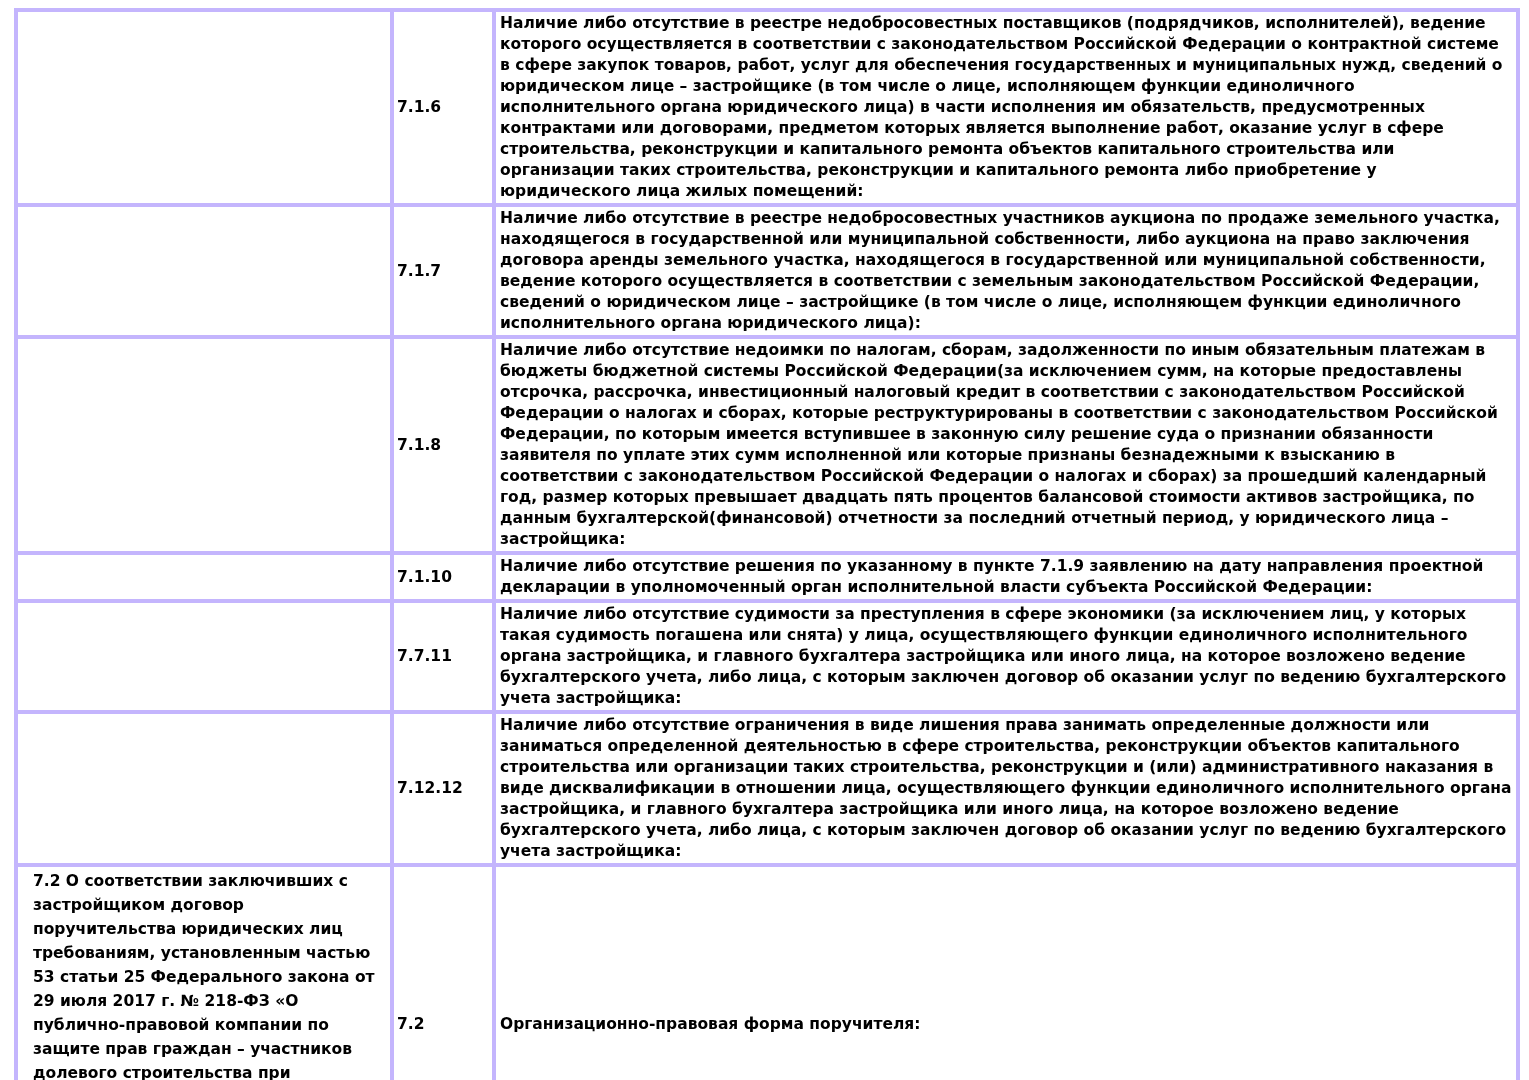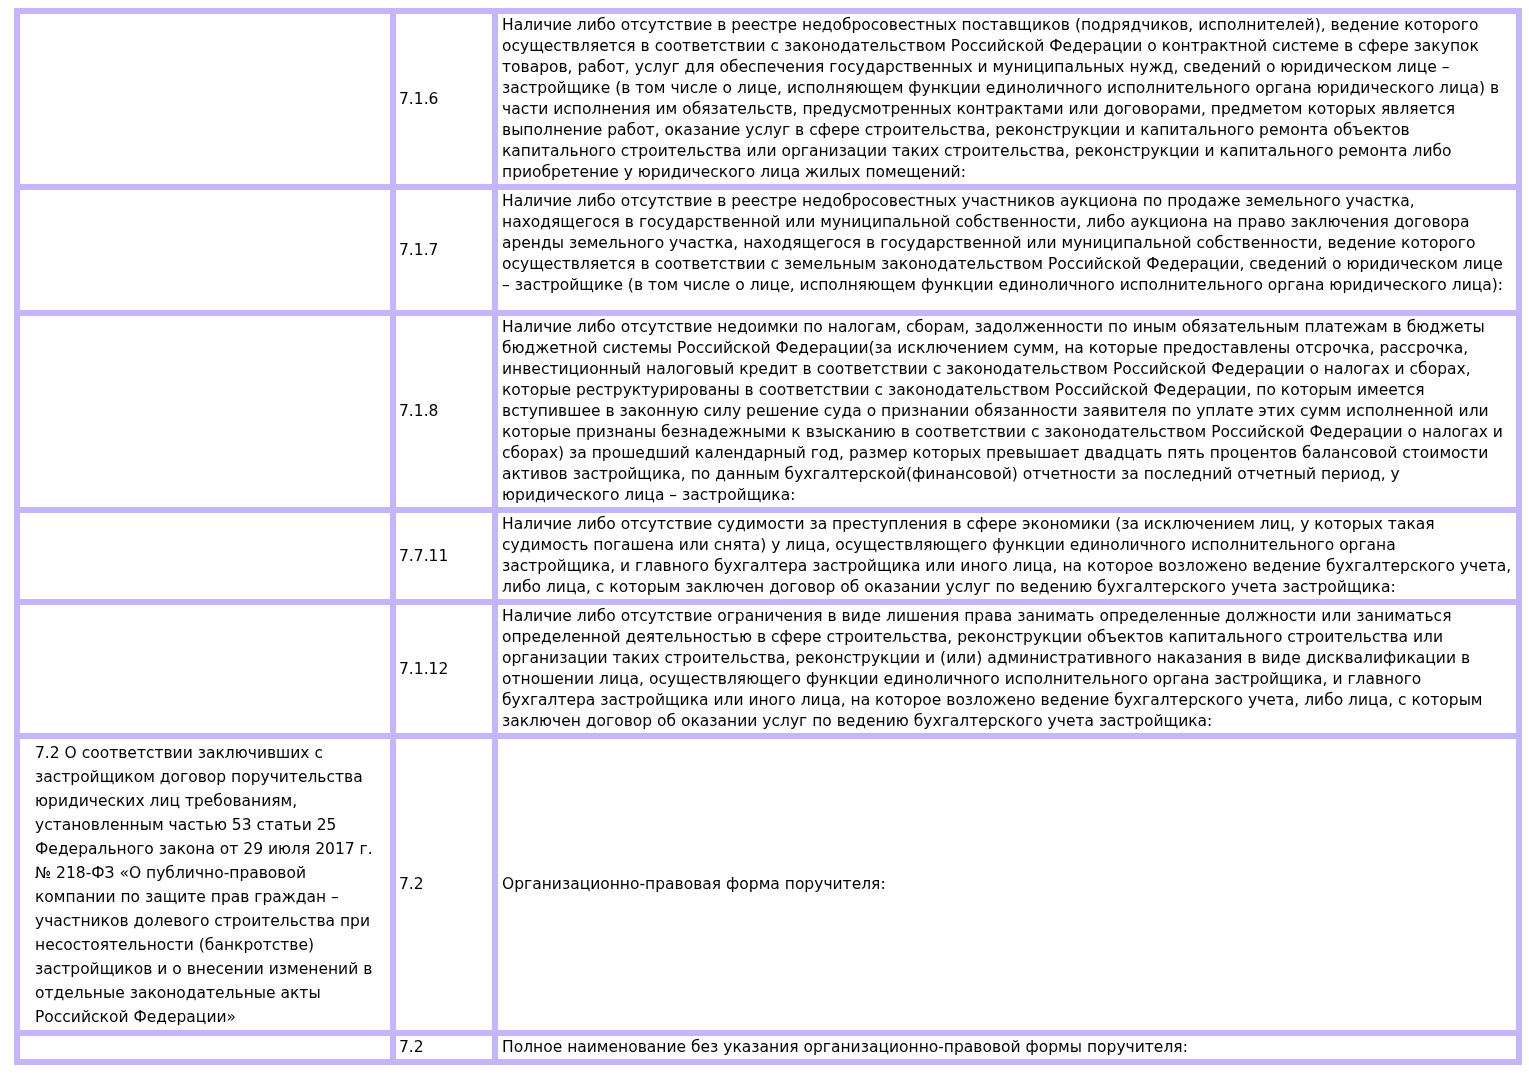--- a/index.html
+++ b/index.html
@@ -13,23 +13,24 @@
   .doc-table {
     border-collapse: collapse;
     table-layout: fixed;
     margin: 8px 0 0 14px;
     width: 1502px;
     font-family: "DejaVu Sans", "Liberation Sans", sans-serif;
     font-size: 15.5px;
     color: #000000;
   }
   .doc-table td {
-    border: 6px solid #c4b5fd;
+    border: 4px solid #c4b5fd;
     overflow: hidden;
     word-wrap: break-word;
+    font-weight: bold;
   }
   .doc-table col.c1 { width: 376px; }
   .doc-table col.c2 { width: 102px; }
   .doc-table col.c3 { width: 1024px; }
   td.cell-left {
     vertical-align: top;
     padding: 2px 3px 1px 15px;
     line-height: 24px;
   }
   td.cell-num {
@@ -71,28 +72,33 @@
     <tr class="r2">
       <td class="cell-left"></td>
       <td class="cell-num">7.1.7</td>
       <td class="cell-text">Наличие либо отсутствие в реестре недобросовестных участников аукциона по продаже земельного участка, находящегося в государственной или муниципальной собственности, либо аукциона на право заключения договора аренды земельного участка, находящегося в государственной или муниципальной собственности, ведение которого осуществляется в соответствии с земельным законодательством Российской Федерации, сведений о юридическом лице – застройщике (в том числе о лице, исполняющем функции единоличного исполнительного органа юридического лица):</td>
     </tr>
     <tr class="r3">
       <td class="cell-left"></td>
       <td class="cell-num">7.1.8</td>
       <td class="cell-text">Наличие либо отсутствие недоимки по налогам, сборам, задолженности по иным обязательным платежам в бюджеты бюджетной системы Российской Федерации(за исключением сумм, на которые предоставлены отсрочка, рассрочка, инвестиционный налоговый кредит в соответствии с законодательством Российской Федерации о налогах и сборах, которые реструктурированы в соответствии с законодательством Российской Федерации, по которым имеется вступившее в законную силу решение суда о признании обязанности заявителя по уплате этих сумм исполненной или которые признаны безнадежными к взысканию в соответствии с законодательством Российской Федерации о налогах и сборах) за прошедший календарный год, размер которых превышает двадцать пять процентов балансовой стоимости активов застройщика, по данным бухгалтерской(финансовой) отчетности за последний отчетный период, у юридического лица – застройщика:</td>
     </tr>
+    <tr class="r5">
+      <td class="cell-left"></td>
+      <td class="cell-num">7.1.10</td>
+      <td class="cell-text">Наличие либо отсутствие решения по указанному в пункте 7.1.9 заявлению на дату направления проектной декларации в уполномоченный орган исполнительной власти субъекта Российской Федерации:</td>
+    </tr>
     <tr class="r6">
       <td class="cell-left"></td>
       <td class="cell-num">7.7.11</td>
       <td class="cell-text">Наличие либо отсутствие судимости за преступления в сфере экономики (за исключением лиц, у которых такая судимость погашена или снята) у лица, осуществляющего функции единоличного исполнительного органа застройщика, и главного бухгалтера застройщика или иного лица, на которое возложено ведение бухгалтерского учета, либо лица, с которым заключен договор об оказании услуг по ведению бухгалтерского учета застройщика:</td>
     </tr>
     <tr class="r7">
       <td class="cell-left"></td>
-      <td class="cell-num">7.1.12</td>
+      <td class="cell-num">7.12.12</td>
       <td class="cell-text">Наличие либо отсутствие ограничения в виде лишения права занимать определенные должности или заниматься определенной деятельностью в сфере строительства, реконструкции объектов капитального строительства или организации таких строительства, реконструкции и (или) административного наказания в виде дисквалификации в отношении лица, осуществляющего функции единоличного исполнительного органа застройщика, и главного бухгалтера застройщика или иного лица, на которое возложено ведение бухгалтерского учета, либо лица, с которым заключен договор об оказании услуг по ведению бухгалтерского учета застройщика:</td>
     </tr>
     <tr class="r8">
       <td class="cell-left">7.2 О соответствии заключивших с застройщиком договор поручительства юридических лиц требованиям, установленным частью 53 статьи 25 Федерального закона от 29 июля 2017 г. № 218-ФЗ «О публично-правовой компании по защите прав граждан – участников долевого строительства при несостоятельности (банкротстве) застройщиков и о внесении изменений в отдельные законодательные акты Российской Федерации»</td>
       <td class="cell-num">7.2</td>
       <td class="cell-text v-mid">Организационно-правовая форма поручителя:</td>
     </tr>
     <tr class="r9">
       <td class="cell-left"></td>
       <td class="cell-num">7.2</td>

